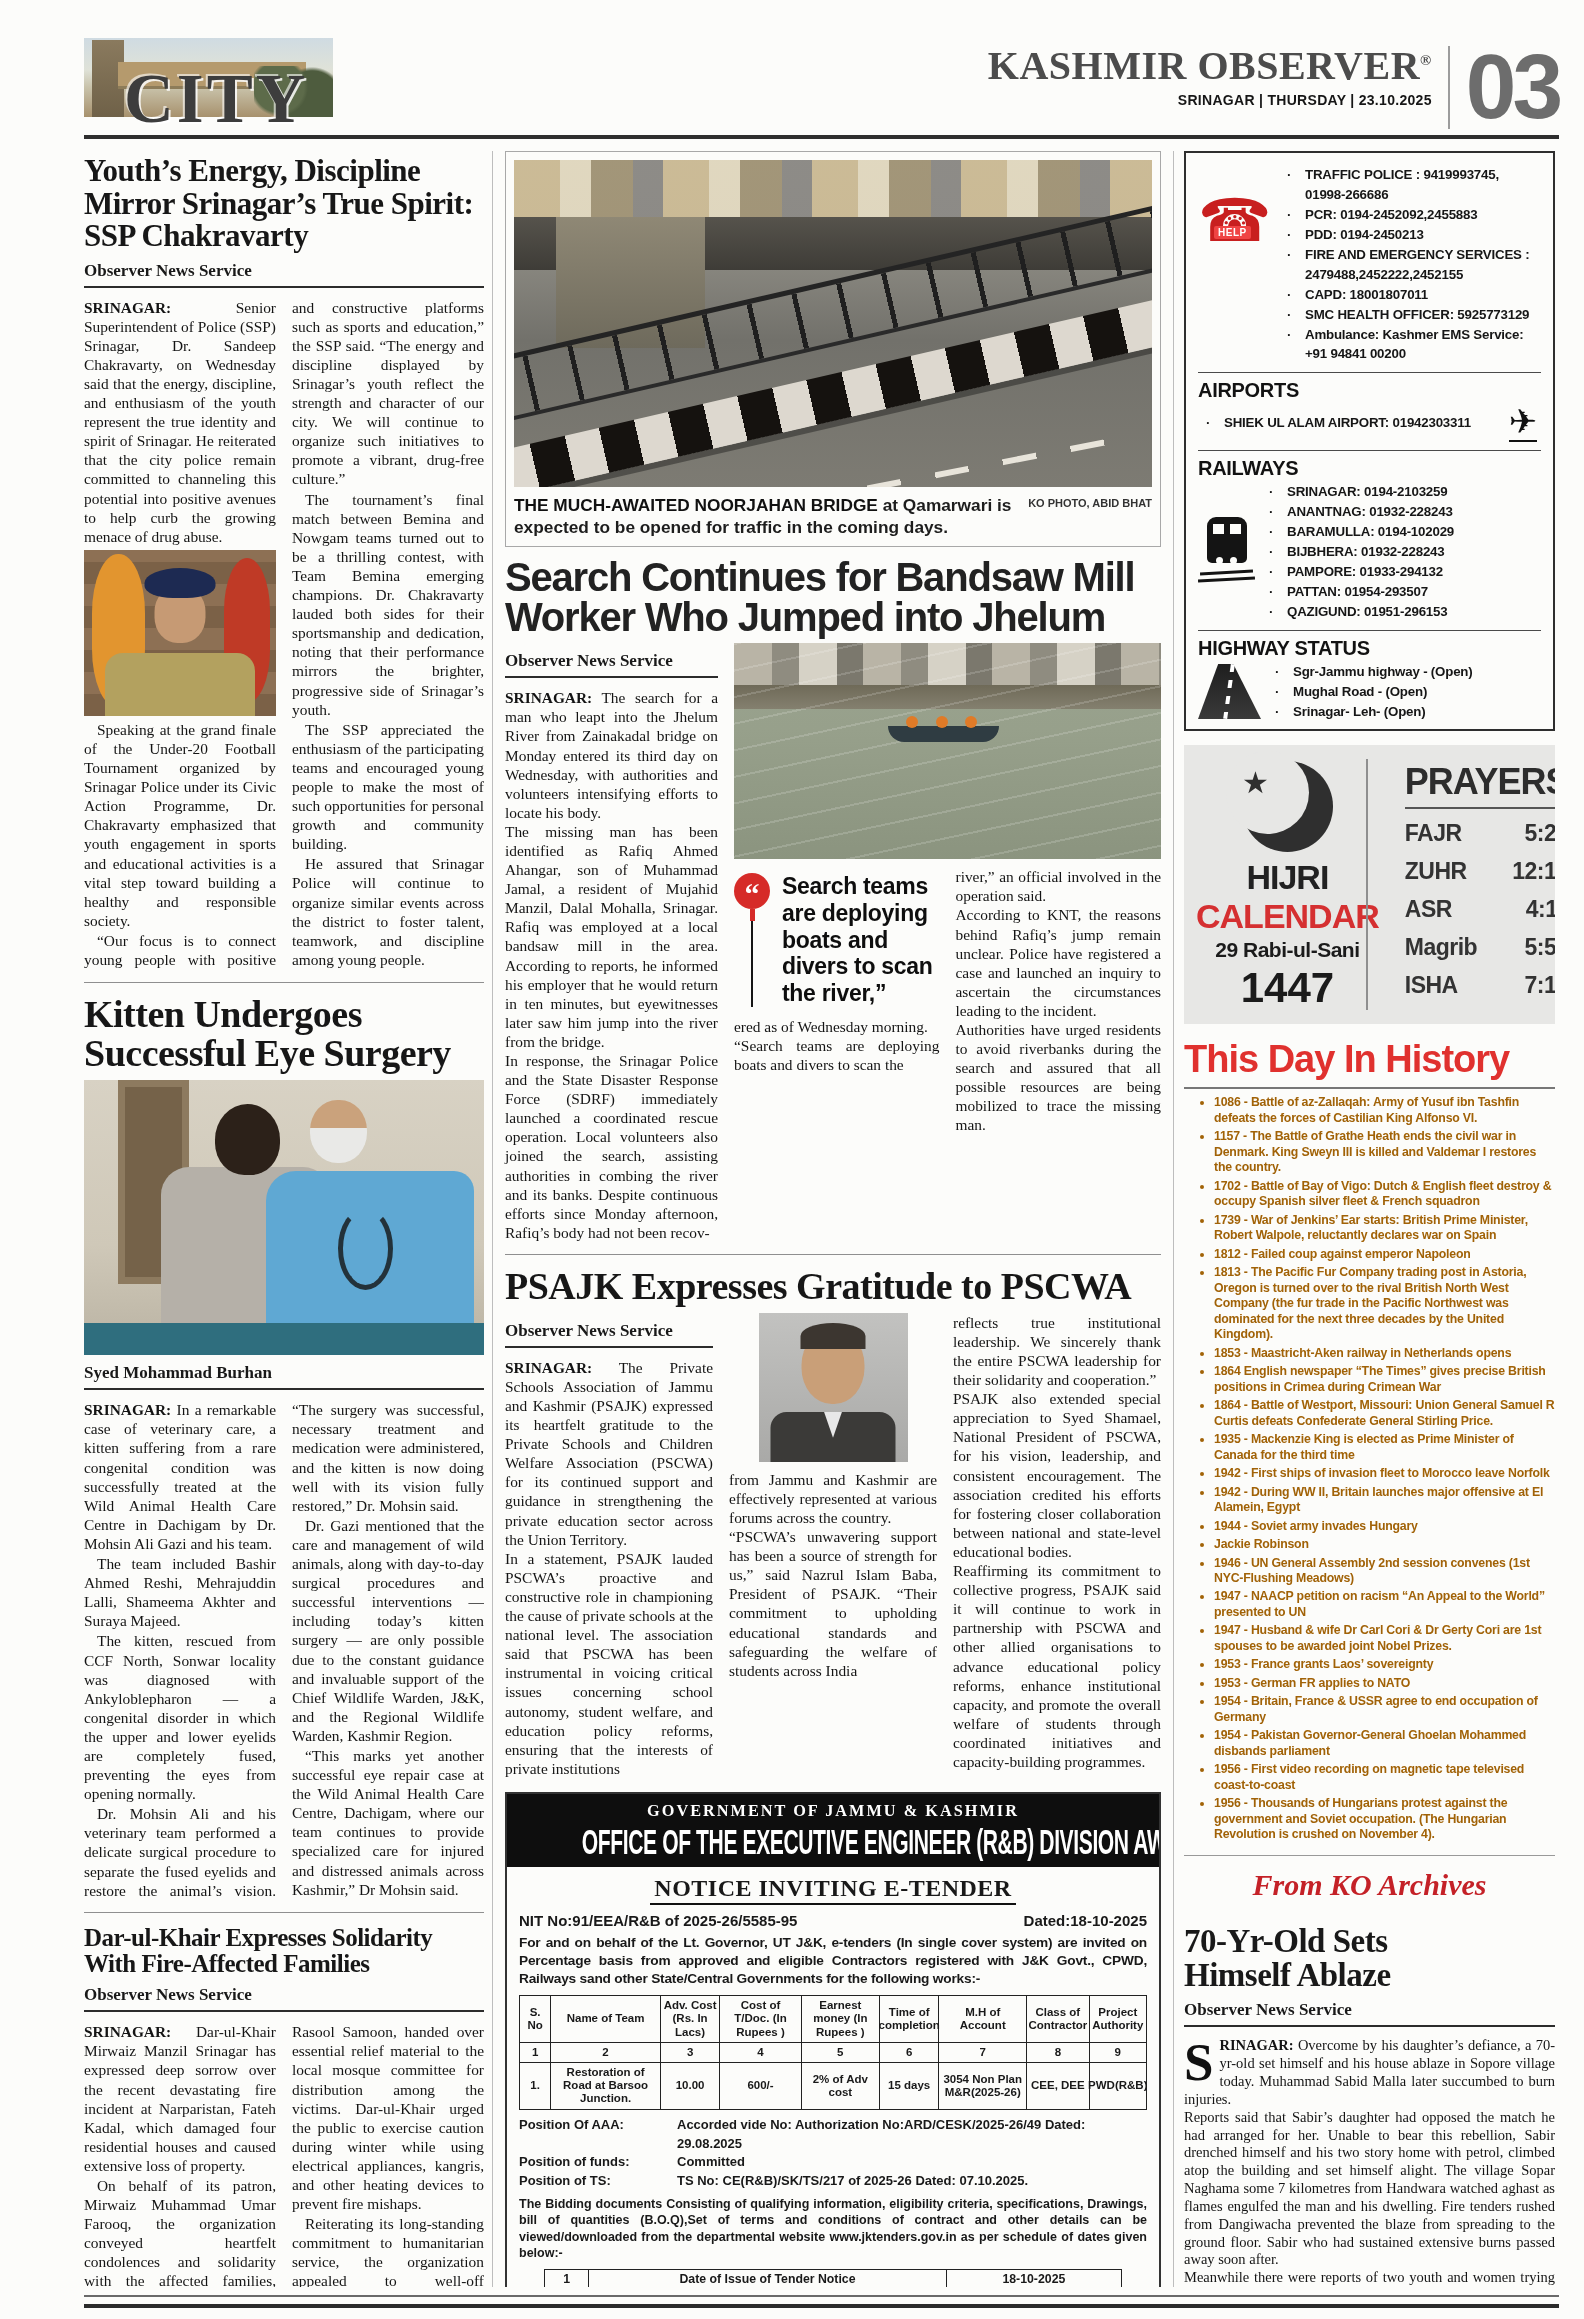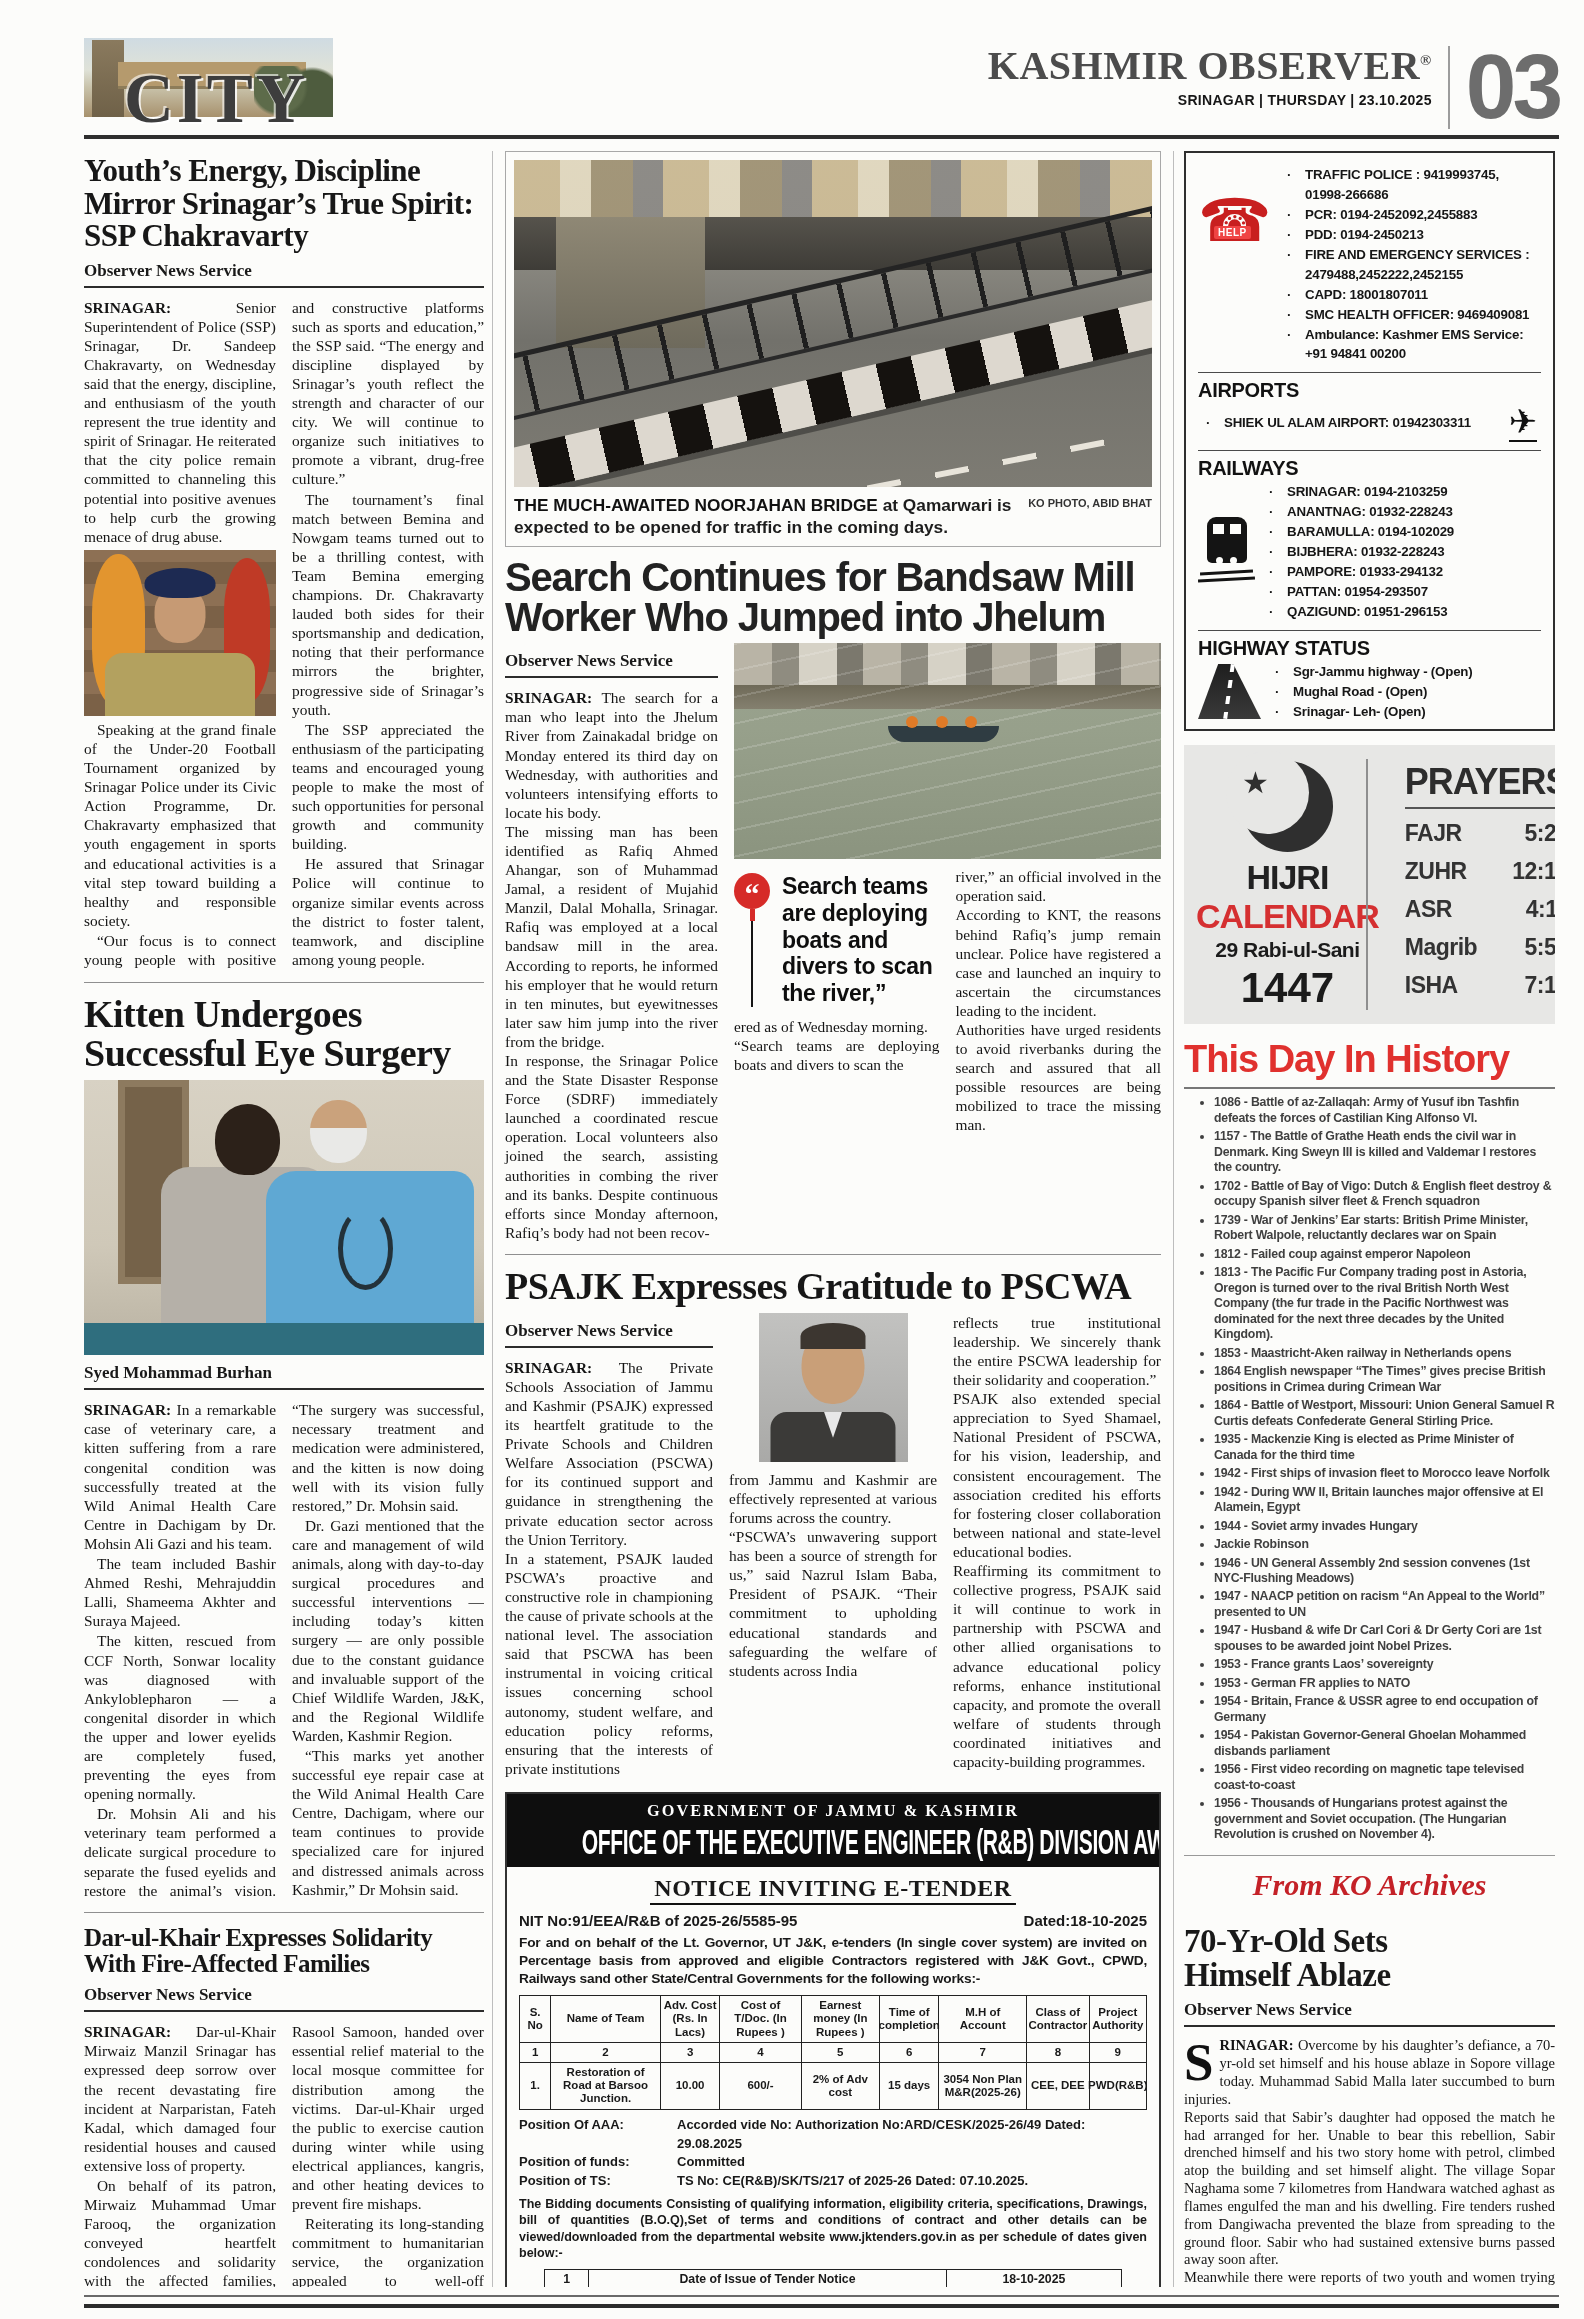--- a/index.html
+++ b/index.html
@@ -181,21 +181,21 @@
   .hijri-2{font:bold 34px "Liberation Sans",sans-serif;color:#d53031;letter-spacing:-1px;}
   .hijri-date{font:bold 21px "Liberation Sans",sans-serif;color:#1b1b1b;margin-top:2px;letter-spacing:-0.5px;}
   .hijri-year{font:bold 42px "Liberation Sans",sans-serif;color:#1b1b1b;letter-spacing:0px;margin-top:2px;}
   .prayers{padding-left:16px;}
   .pray-title{font:bold 36px "Liberation Sans",sans-serif;color:#2d2d2d;border-bottom:2px solid #555;padding-bottom:4px;letter-spacing:-1px;}
   .prayer-row{display:flex;justify-content:space-between;font:bold 23px "Liberation Sans",sans-serif;color:#333;margin-top:11px;letter-spacing:-0.5px;}
 
   .history{margin-top:14px;}
   .hist-title{font:bold 38px "Liberation Sans",sans-serif;color:#e0312e;letter-spacing:-1px;border-bottom:2px solid #777;padding-bottom:6px;margin-bottom:6px;}
   ul.hist-list{list-style:disc outside;margin:0;padding-left:30px;}
-  ul.hist-list li{font:bold 12.3px/1.26 "Liberation Sans",sans-serif;color:#404040;margin-bottom:3px;letter-spacing:-0.2px;}
+  ul.hist-list li{font:bold 12.3px/1.26 "Liberation Sans",sans-serif;color:#a16207;margin-bottom:3px;letter-spacing:-0.2px;}
 
   .arch{border-top:1px solid #999;margin-top:12px;padding-top:10px;}
   .arch-kicker{font:bold italic 30px "Liberation Serif",serif;color:#c42127;text-align:center;margin:2px 0 12px;}
   .arch-h{font-family:"Liberation Serif",serif;font-weight:bold;font-size:33px;line-height:1.04;letter-spacing:-0.5px;max-width:259px;margin-bottom:6px;}
   .arch-body{font-size:14.5px;line-height:1.23;}
   .dropcap{float:left;font:bold 53px/0.82 "Liberation Serif",serif;padding:4px 6px 0 0;color:#111;}
 
   
   .footrules{flex:none;margin-top:8px;}
   .fr1{border-top:2px solid #6a6a6a;margin-bottom:7px;}
@@ -465,21 +465,21 @@
             <span class="ph-glyph">☎</span>
             <span class="ph-badge">HELP</span>
           </div>
           <ul class="side-list">
 
           <li>TRAFFIC POLICE : 9419993745, 01998-266686</li>
               <li>PCR: 0194-2452092,2455883</li>
               <li>PDD: 0194-2450213</li>
               <li>FIRE AND EMERGENCY SERVICES : 2479488,2452222,2452155</li>
               <li>CAPD: 18001807011</li>
-              <li>SMC HEALTH OFFICER: 9469409081</li>
+              <li>SMC HEALTH OFFICER: 5925773129</li>
               <li>Ambulance: Kashmer EMS Service: +91 94841 00200</li>
             </ul>
         </div>
         <div class="side-div"></div>
         <div class="side-h">AIRPORTS</div>
         <div class="airport-row">
           <ul class="side-list">
 
           <li>SHIEK UL ALAM AIRPORT: 01942303311</li>
             </ul>

